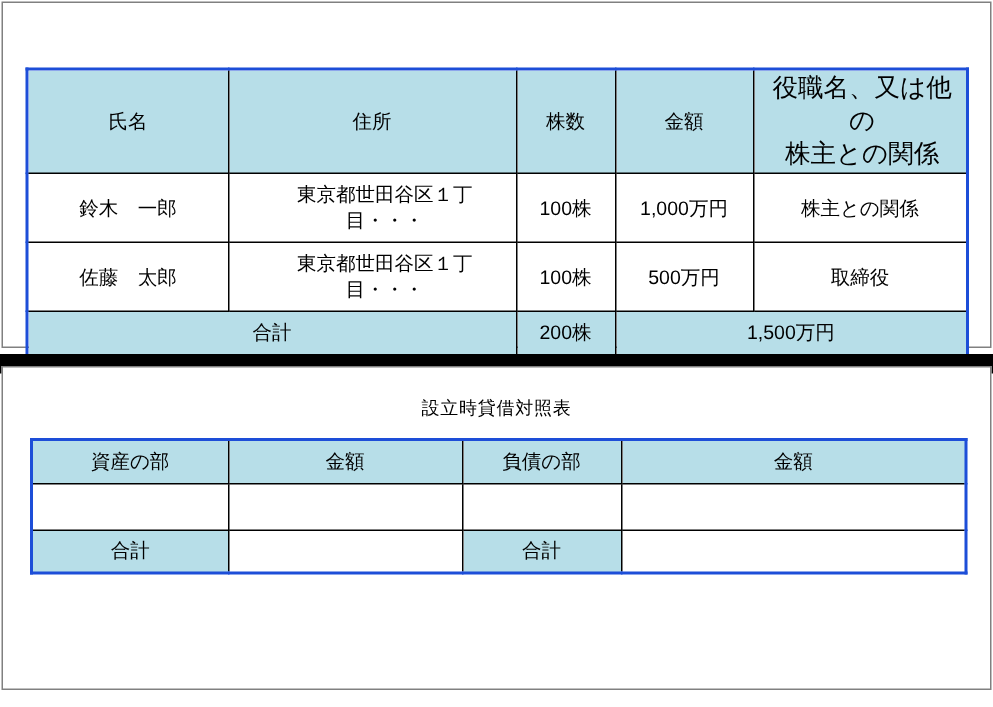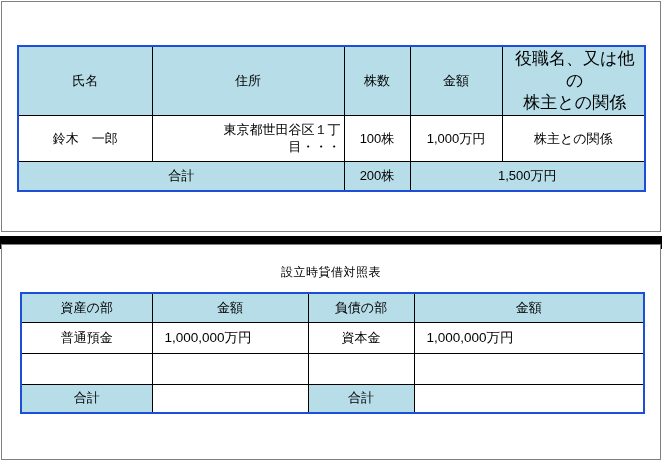--- a/index.html
+++ b/index.html
@@ -32,21 +32,21 @@
   th,td{
     border:1px solid #000;
     font-weight:normal;
     font-size:13px;
     text-align:center;
     vertical-align:middle;
     padding:1px 3px;
     overflow:hidden;
   }
   .hd{background:#B7DEE8;}
-  .left{text-align:right;padding-left:20px;}
+  .left{text-align:center;padding-left:20px;}
   .pre{white-space:pre-line;line-height:1.3;}
   .role-hd{text-align:center;padding-left:6px;font-size:17px;}
   .amt2{text-align:left;padding-left:12px;font-size:13.5px;}
   .t1 .r-head{height:45px;}
   .t1 .r-data{height:46px;margin-left:45px;}
   .t1 .r-total{height:29px;}
   .t2 .r-head{height:29px;border-radius:10px;}
   .t2 .r-data{height:31px;}
   .t2 .r-total{height:29px;}
 </style>
@@ -73,20 +73,28 @@
 株主との関係</th>
     </tr>
     <tr class="r-data">
       <td>鈴木　一郎</td>
       <td class="left pre">東京都世田谷区１丁
 目・・・</td>
       <td>100株</td>
       <td>1,000万円</td>
       <td>株主との関係</td>
     </tr>
+    <tr class="r-data">
+      <td>佐藤　太郎</td>
+      <td class="left pre">東京都世田谷区１丁
+目・・・</td>
+      <td>100株</td>
+      <td>500万円</td>
+      <td>取締役</td>
+    </tr>
     <tr class="r-total">
       <td class="hd" colspan="2">合計</td>
       <td class="hd">200株</td>
       <td class="hd" colspan="2">1,500万円</td>
     </tr>
   </tbody>
     </table>
 </div>
 
 <div class="divider"></div>
@@ -102,26 +110,20 @@
         <col style="width:230px">
     </colgroup>
     <tbody>
         <tr class="r-head">
       <th class="hd">資産の部</th>
       <th class="hd">金額</th>
       <th class="hd">負債の部</th>
       <th class="hd">金額</th>
     </tr>
     <tr class="r-data">
-      <td>普通預金</td>
-      <td class="amt2">1,000,000万円</td>
-      <td>資本金</td>
-      <td class="amt2">1,000,000万円</td>
-    </tr>
-    <tr class="r-data">
       <td></td>
       <td class="amt2"></td>
       <td></td>
       <td class="amt2"></td>
     </tr>
     <tr class="r-total">
       <td class="hd">合計</td>
       <td></td>
       <td class="hd">合計</td>
       <td></td>

